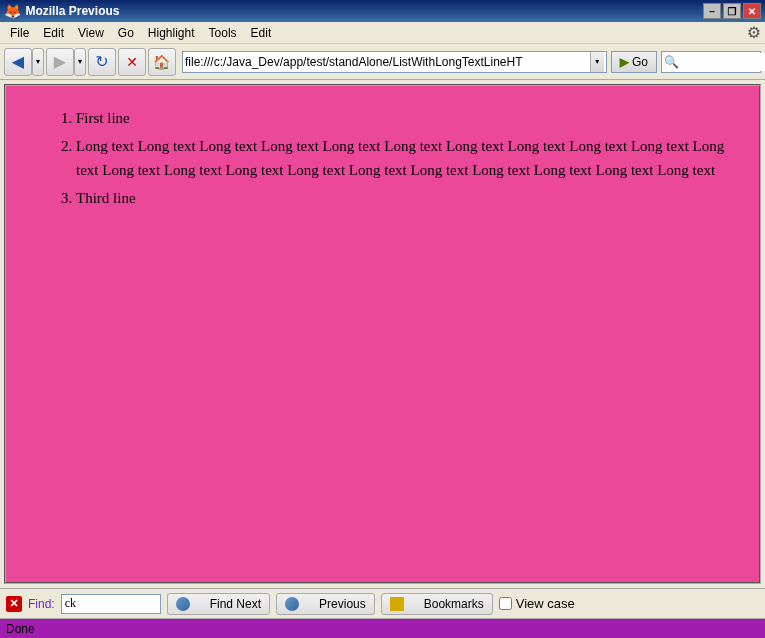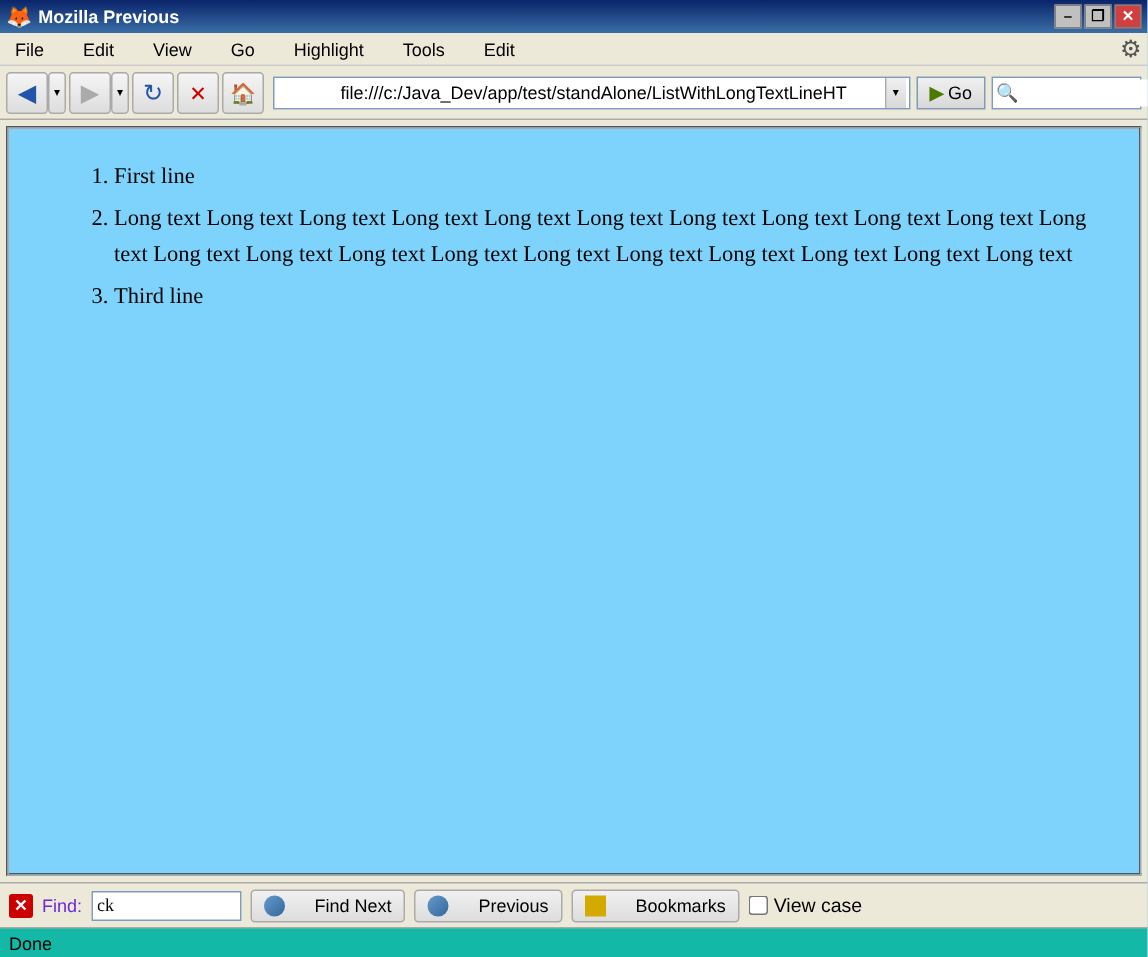--- a/index.html
+++ b/index.html
@@ -42,21 +42,21 @@
     .title-btn-close { background: #d04040; color: white; }
 
     
     #menu-bar {
       background: #ece9d8;
       height: 22px;
       display: flex;
       align-items: center;
       padding: 0 4px;
       border-bottom: 1px solid #ccc;
-      gap: 14px;
+      gap: 2px;
     }
     .menu-item {
       padding: 2px 6px;
       font-size: 12px;
       cursor: pointer;
       color: black;
     }
 
     
     #toolbar {
@@ -98,21 +98,20 @@
       border: 1px solid #7f9db9;
       height: 22px;
       padding: 0 2px;
     }
     #address-input {
       flex: 1;
       border: none;
       outline: none;
       font-size: 12px;
       height: 18px;
-      margin-left: 42px;
     }
     #address-dropdown {
       width: 14px;
       height: 20px;
       background: linear-gradient(to bottom, #f0f0f0, #d8d8d8);
       border-left: 1px solid #aaa;
       display: flex;
       align-items: center;
       justify-content: center;
       cursor: pointer;
@@ -229,21 +228,21 @@
       gap: 4px;
     }
     #match-case-checkbox {
       width: 13px;
       height: 13px;
       cursor: pointer;
     }
 
     
     #status-bar {
-      background: #14b8a6;
+      background: #a21caf;
       height: 20px;
       display: flex;
       align-items: center;
       padding: 0 6px;
       border-top: 1px solid #aaa;
       font-size: 12px;
       color: black;
     }
 
     
@@ -255,21 +254,21 @@
     #content-section {
       flex: 1;
       background: #ece9d8;
       padding: 4px;
       overflow: hidden;
       display: flex;
       flex-direction: column;
     }
     #browser-content {
       flex: 1;
-      background: #7dd3fc;
+      background: #ec4899;
       border: 2px groove #aaa;
       overflow: auto;
       padding: 20px 30px;
     }
 
     
     .gear-icon {
       font-size: 16px;
       color: #555;
     }

